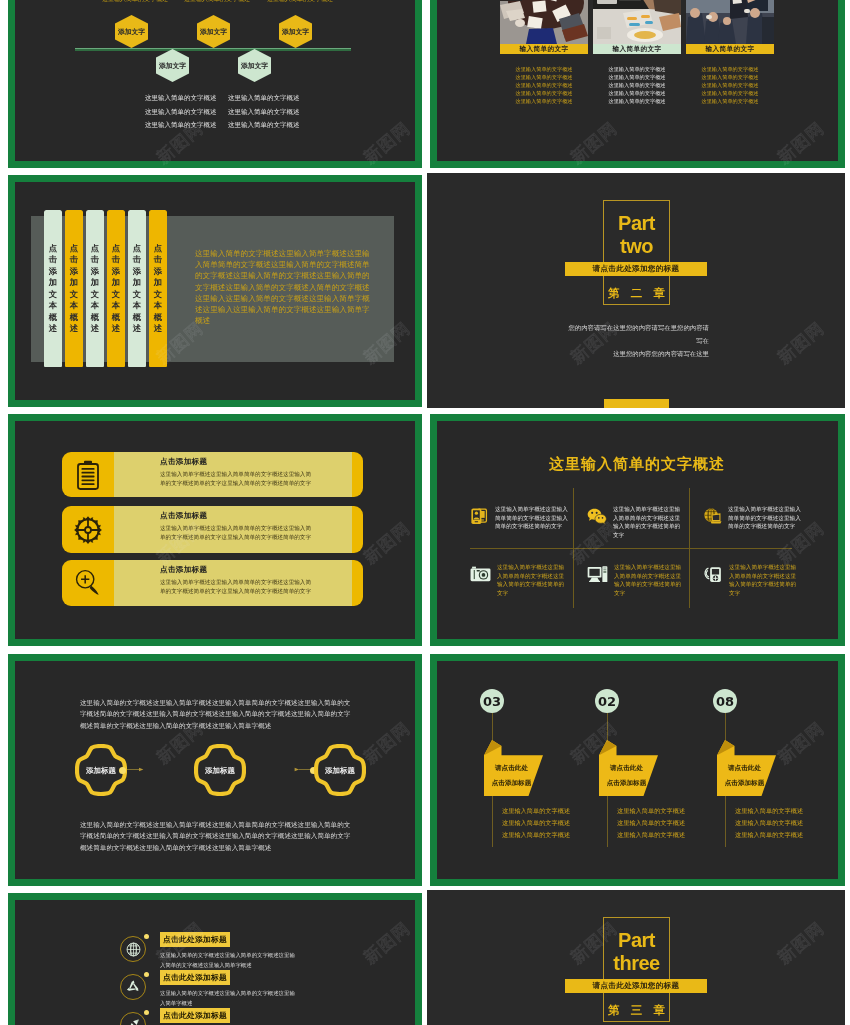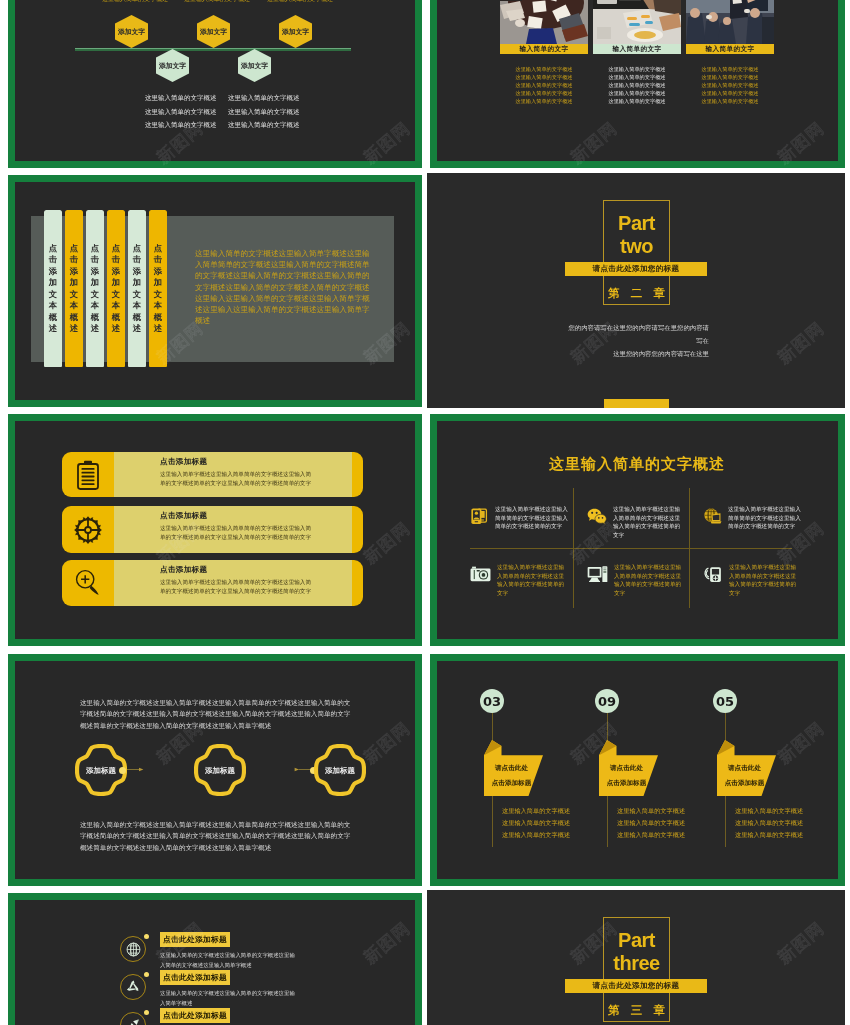--- a/index.html
+++ b/index.html
@@ -519,37 +519,37 @@
     <div>请点击此处</div>
     <div>点击添加标题</div>
   </div>
   <div class="s8p" style="left:65px;top:144px;">
     <div>这里输入简单的文字概述</div>
     <div>这里输入简单的文字概述</div>
     <div>这里输入简单的文字概述</div>
   </div>
 
   <div class="stem" style="left:170px;top:48px;height:138px;"></div>
-  <div class="numcirc" style="left:158px;top:28px;width:24px;height:24px;">09</div>
+  <div class="numcirc" style="left:158px;top:28px;width:24px;height:24px;">02</div>
   <svg width="60" height="57" viewBox="0 0 60 57" style="position:absolute;left:162px;top:79px;">
     <path d="M8 0 L17.5 6 L17.5 15.2 L59 15.2 L44.5 56 L0 56 L0 15.2 Z" fill="#edb917"></path>
     <path d="M8 0 L17.5 6 L0 15.2 Z" fill="#c08f0b"></path>
   </svg>
   <div class="flagtxt" style="left:162px;top:100px;width:55px;">
     <div>请点击此处</div>
     <div>点击添加标题</div>
   </div>
   <div class="s8p" style="left:180px;top:144px;">
     <div>这里输入简单的文字概述</div>
     <div>这里输入简单的文字概述</div>
     <div>这里输入简单的文字概述</div>
   </div>
 
   <div class="stem" style="left:288px;top:48px;height:138px;"></div>
-  <div class="numcirc" style="left:276px;top:28px;width:24px;height:24px;">05</div>
+  <div class="numcirc" style="left:276px;top:28px;width:24px;height:24px;">08</div>
   <svg width="60" height="57" viewBox="0 0 60 57" style="position:absolute;left:280px;top:79px;">
     <path d="M8 0 L17.5 6 L17.5 15.2 L59 15.2 L44.5 56 L0 56 L0 15.2 Z" fill="#edb917"></path>
     <path d="M8 0 L17.5 6 L0 15.2 Z" fill="#c08f0b"></path>
   </svg>
   <div class="flagtxt" style="left:280px;top:100px;width:55px;">
     <div>请点击此处</div>
     <div>点击添加标题</div>
   </div>
   <div class="s8p" style="left:298px;top:144px;">
     <div>这里输入简单的文字概述</div>

